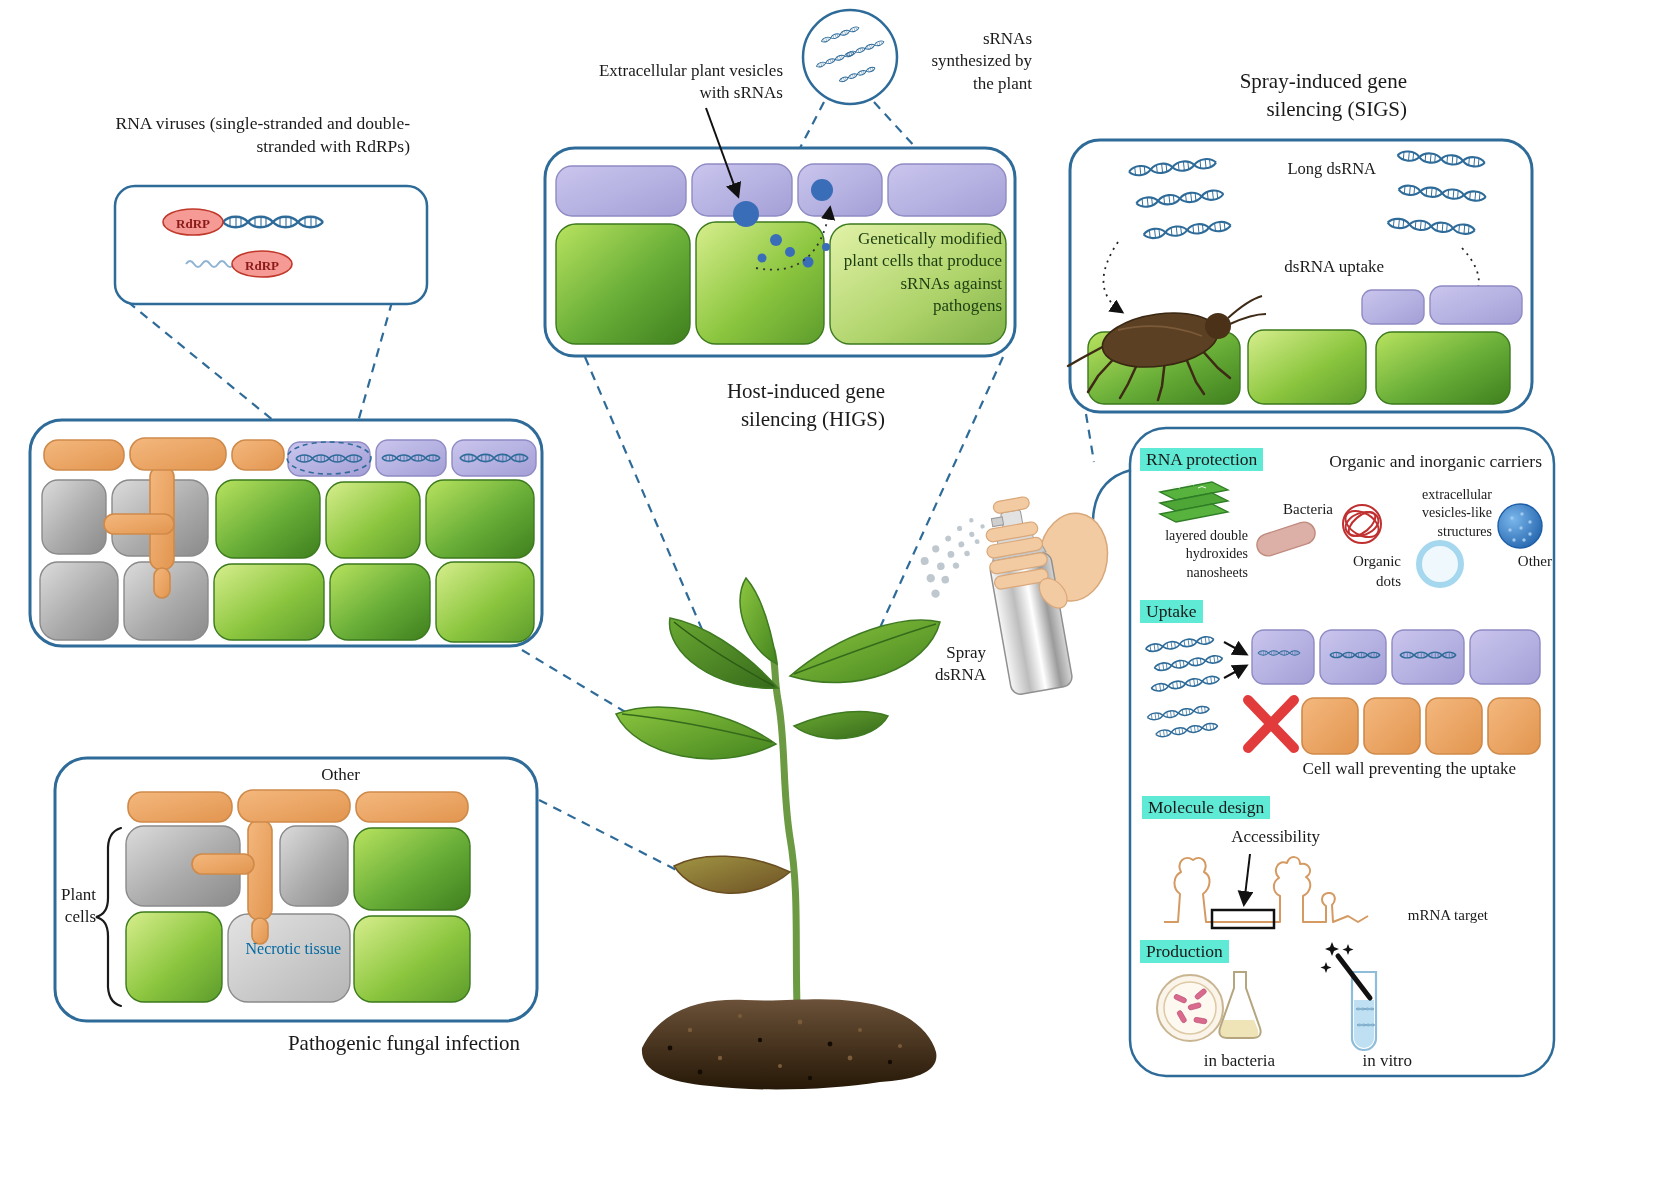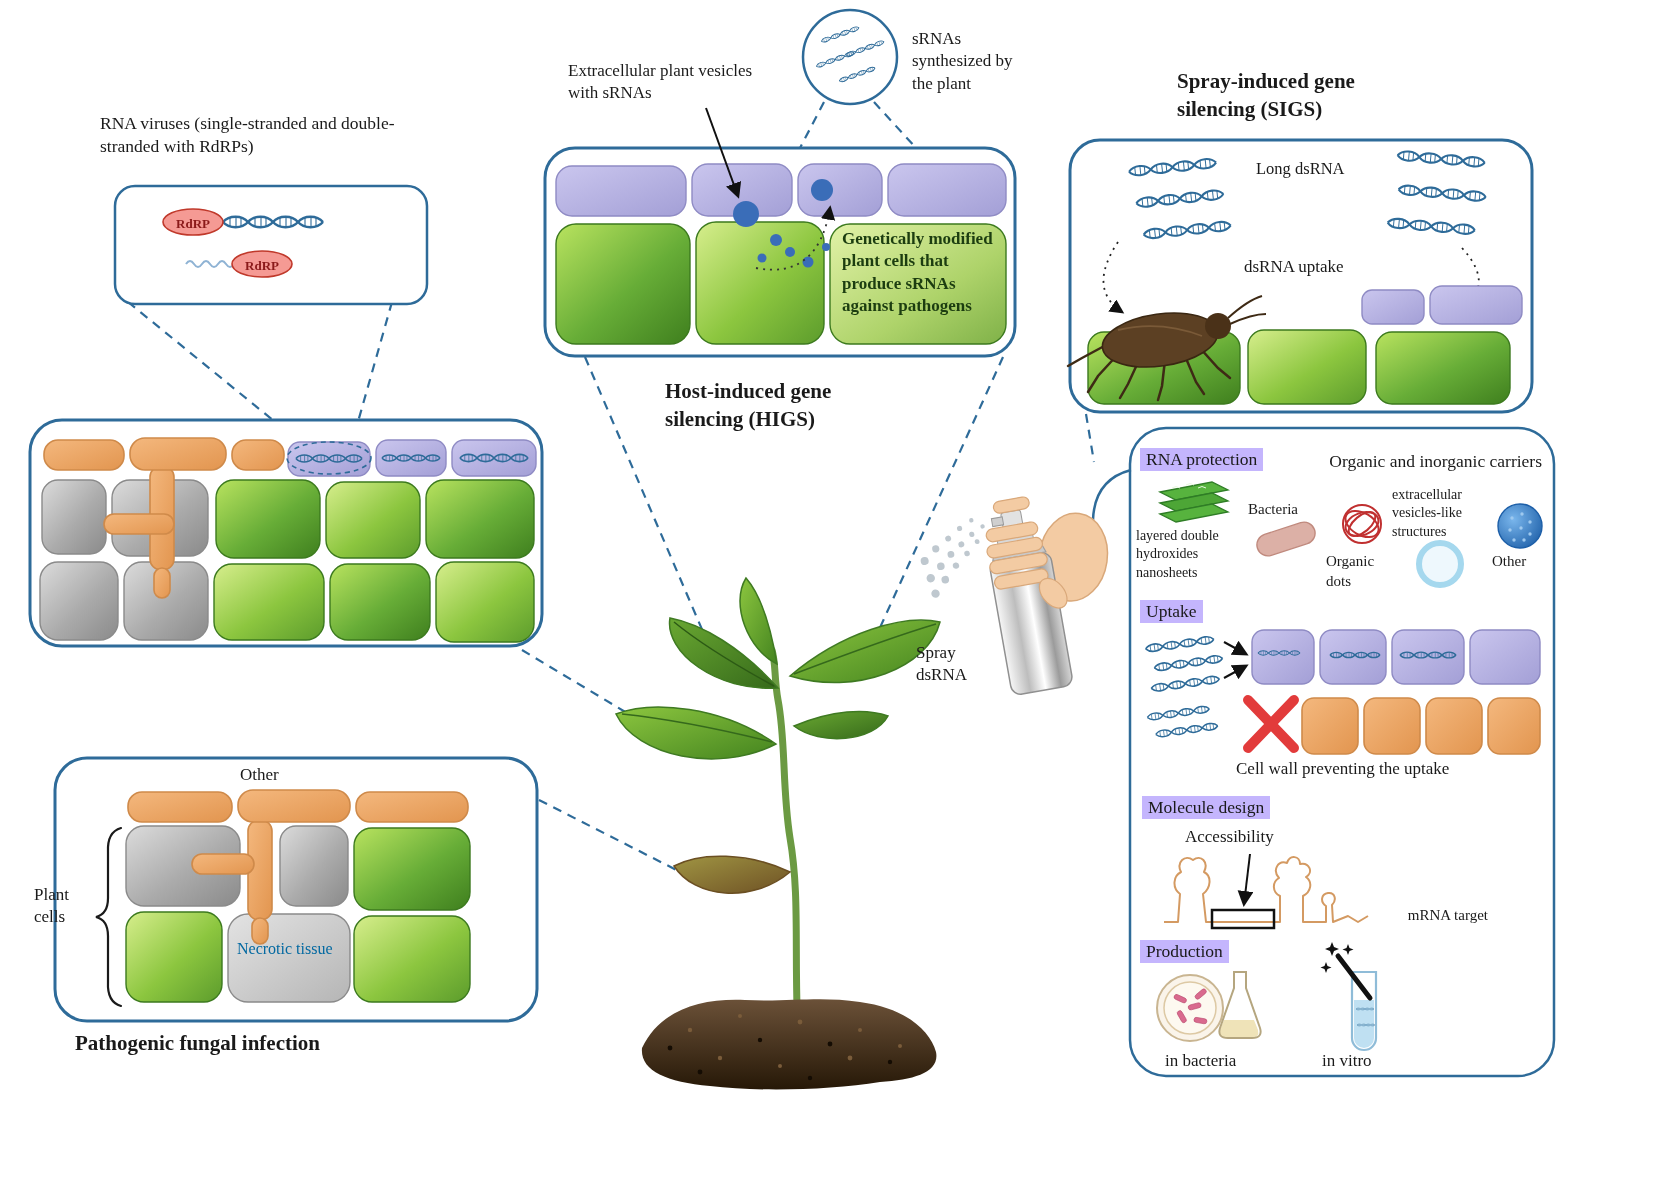--- a/index.html
+++ b/index.html
@@ -1,22 +1,22 @@
 <!DOCTYPE html>
 <html><head>
 <meta charset="utf-8">
 <style>
   *{margin:0;padding:0;box-sizing:border-box}
   html,body{background:#fff}
   #canvas{position:relative;width:1680px;height:1181px;background:#fff;
           font-family:"Liberation Serif",serif;color:#1a1a1a;overflow:hidden}
   svg.layer{position:absolute;left:0;top:0}
-  .lbl{position:absolute;text-align:left;line-height:1.32;color:#1a1a1a}
-  .b{font-weight:bold}
-  .hl{background:#c4b5fd;padding:0 6px;display:inline-block}
+  .lbl{position:absolute;text-align:right;line-height:1.32;color:#1a1a1a}
+  .b{font-weight:normal}
+  .hl{background:#5eead4;padding:0 6px;display:inline-block}
   .left{text-align:right}
 </style>
 </head>
 <body>
 
 <div id="canvas">
 
 <svg class="layer" width="1680" height="1181" viewBox="0 0 1680 1181">
   <defs>
     <linearGradient id="gGreen" x1="0" y1="0" x2="1" y2="1">
@@ -475,21 +475,21 @@
 <div class="lbl" style="left:34px;top:884px;width:62px;font-size:17px">Plant cells</div>
 
 <div class="lbl" style="left:237px;top:938px;width:104px;font-size:16px;color:#0369a1">Necrotic tissue</div>
 
 <div class="lbl b" style="left:75px;top:1030px;width:445px;font-size:21px">Pathogenic fungal infection</div>
 
 <div class="lbl" style="left:568px;top:60px;width:215px;font-size:17px">Extracellular plant vesicles with sRNAs</div>
 
 <div class="lbl" style="left:912px;top:28px;width:120px;font-size:17px">sRNAs synthesized by the plant</div>
 
-<div class="lbl" style="left:842px;top:228px;width:160px;font-size:17px;font-weight:700;color:#1c3d10">Genetically modified plant cells that produce sRNAs against pathogens</div>
+<div class="lbl" style="left:842px;top:228px;width:160px;font-size:17px;font-weight:400;color:#1c3d10">Genetically modified plant cells that produce sRNAs against pathogens</div>
 
 <div class="lbl b" style="left:665px;top:378px;width:220px;font-size:21px">Host-induced gene silencing (HIGS)</div>
 
 <div class="lbl b" style="left:1177px;top:68px;width:230px;font-size:21px">Spray-induced gene silencing (SIGS)</div>
 
 <div class="lbl" style="left:1256px;top:158px;width:120px;font-size:16.5px">Long dsRNA</div>
 
 <div class="lbl" style="left:1244px;top:256px;width:140px;font-size:17px">dsRNA uptake</div>
 
 <div class="lbl" style="left:916px;top:642px;width:70px;font-size:17px">Spray dsRNA</div>

